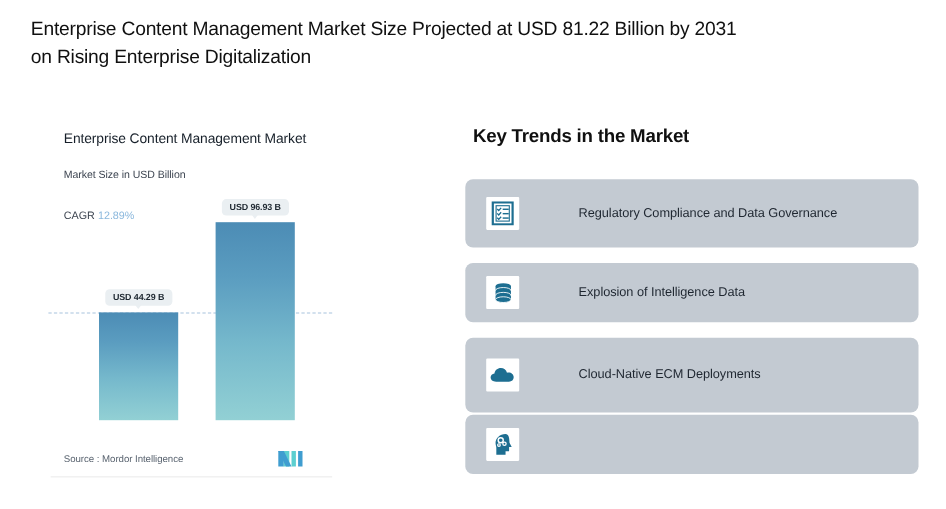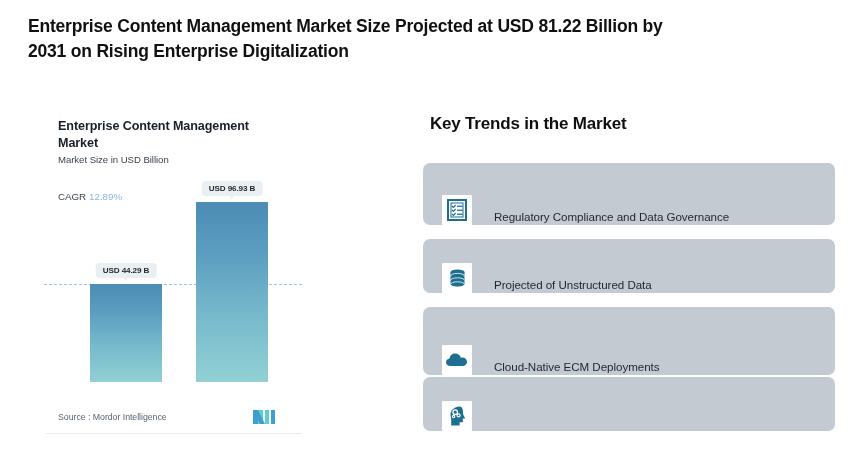--- a/index.html
+++ b/index.html
@@ -22,21 +22,21 @@
     left: 0; top: 0;
     width: 860px;
     height: 92px;
   }
   #header-title {
     position: absolute;
     left: 28px;
     top: 14px;
     width: 660px;
     font-size: 17.5px;
-    font-weight: bold;
+    font-weight: normal;
     line-height: 1.42;
     letter-spacing: -0.2px;
     color: #101010;
   }
 
   
   #header-logo {
     position: absolute;
     left: 727px;
     top: 16px;
@@ -70,21 +70,21 @@
     width: 256px;
     height: 1px;
     background: #ececec;
   }
   #chart-title {
     position: absolute;
     left: 20px;
     top: 18px;
     width: 230px;
     font-size: 12.6px;
-    font-weight: bold;
+    font-weight: normal;
     line-height: 1.36;
     color: #17202a;
     letter-spacing: -0.1px;
   }
   #chart-subtitle {
     position: absolute;
     left: 20px;
     top: 54px;
     font-size: 9.6px;
     color: #3c4450;
@@ -194,21 +194,22 @@
     color: #101010;
     letter-spacing: -0.2px;
   }
   .trend-card {
     position: absolute;
     left: 423px;
     width: 412px;
     background: #c3cad2;
     border-radius: 7px;
     display: flex;
-    align-items: flex-end;
+    align-items: center;
+    gap: 32px;
   }
   #trend-card-0 { top: 163px; height: 62px; }
   #trend-card-1 { top: 239px; height: 54px; }
   #trend-card-2 { top: 307px; height: 68px; }
   #trend-card-3 { top: 377px; height: 54px; }
 
   .trend-icon-box {
     flex: 0 0 auto;
     margin-left: 19px;
     width: 30px;
@@ -301,21 +302,21 @@
     <svg width="21" height="21" viewBox="0 0 21 21">
       <ellipse cx="10.5" cy="4" rx="7" ry="2.6" fill="#1d6e91"></ellipse>
       <rect x="3.5" y="4" width="14" height="4" fill="#1d6e91"></rect>
       <ellipse cx="10.5" cy="8" rx="7" ry="2.6" fill="#1d6e91" stroke="#ffffff" stroke-width="0.8"></ellipse>
       <rect x="3.5" y="8.4" width="14" height="4" fill="#1d6e91"></rect>
       <ellipse cx="10.5" cy="12.4" rx="7" ry="2.6" fill="#1d6e91" stroke="#ffffff" stroke-width="0.8"></ellipse>
       <rect x="3.5" y="12.8" width="14" height="3.6" fill="#1d6e91"></rect>
       <ellipse cx="10.5" cy="16.4" rx="7" ry="2.6" fill="#1d6e91" stroke="#ffffff" stroke-width="0.8"></ellipse>
     </svg>
   </div>
-  <div class="trend-label">Projected of Unstructured Data</div>
+  <div class="trend-label">Explosion of Intelligence Data</div>
 </div>
 
 <div class="trend-card" id="trend-card-2">
   <div class="trend-icon-box">
     <svg width="24" height="18" viewBox="0 0 24 18">
       <path d="M6 15 C2.7 15 1 13.2 1 11.2 C1 9.3 2.5 7.7 4.5 7.5 C4.9 4.7 7.3 2.6 10.3 2.6 C13 2.6 15.3 4.4 15.9 6.9 C16.3 6.7 16.8 6.6 17.3 6.6 C20 6.6 22 8.5 22 11 C22 13.3 20.2 15 17.7 15 Z" fill="#1d6e91"></path>
     </svg>
   </div>
   <div class="trend-label">Cloud-Native ECM Deployments</div>
 </div>

